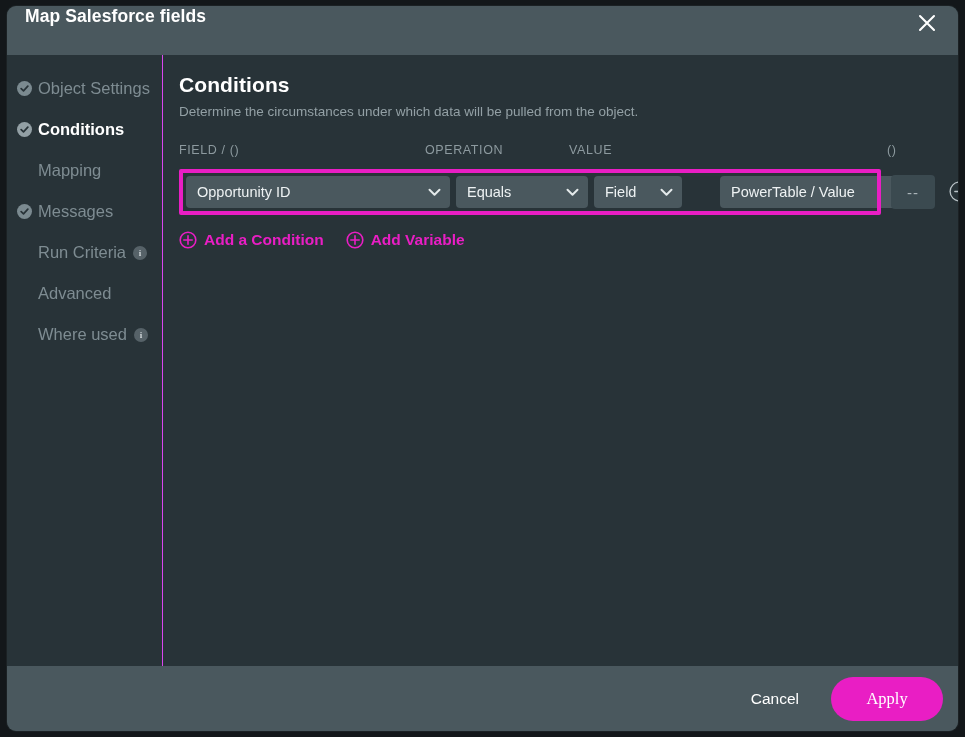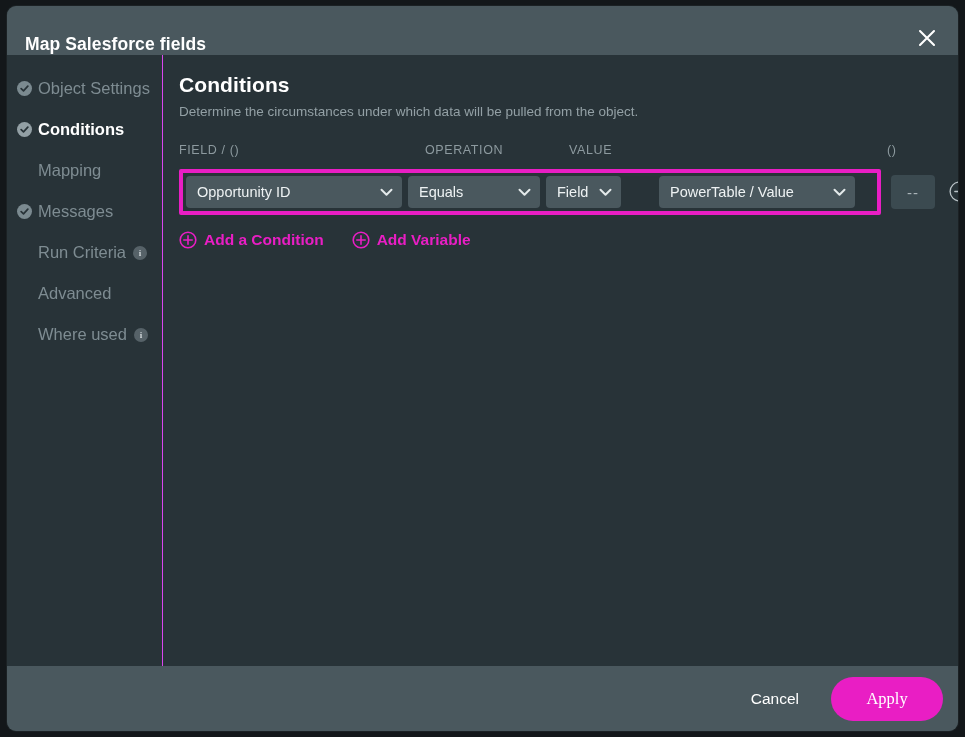--- a/index.html
+++ b/index.html
@@ -28,21 +28,21 @@
     flex-direction: column;
     box-shadow: 0 0 0 1px #1b2124;
   }
 
   
   .titlebar {
     height: 49px;
     flex: 0 0 49px;
     background: #4a585e;
     display: flex;
-    align-items: flex-end;
+    align-items: flex-start;
     justify-content: space-between;
     padding: 0 14px 0 18px;
     box-sizing: border-box;
   }
   .titlebar-title {
     color: #ffffff;
     font-size: 17.5px;
     font-weight: bold;
     letter-spacing: 0.1px;
   }
@@ -193,23 +193,23 @@
     font-size: 14.5px;
     font-family: "Liberation Sans", sans-serif;
     display: flex;
     align-items: center;
     justify-content: space-between;
     padding: 0 9px 0 11px;
     box-sizing: border-box;
     cursor: pointer;
     white-space: nowrap;
   }
-  .sel-field     { width: 216px; }
+  .sel-field     { width: 264px; }
   .sel-operation { width: 132px; }
-  .sel-valtype   { width: 75px; }
+  .sel-valtype   { width: 88px; }
   .sel-value     { width: 196px; margin-left: 32px; }
   .sel .caret {
     margin-left: 10px;
     flex: 0 0 auto;
     display: flex;
     align-items: center;
   }
   .sel .caret svg { display: block; }
 
   .dash-btn {
@@ -235,21 +235,21 @@
     width: 23px;
     height: 23px;
     cursor: pointer;
   }
   .remove-btn svg { display: block; }
 
   
   .add-links {
     display: flex;
     align-items: flex-end;
-    gap: 28px;
+    gap: 22px;
     margin-top: 16px;
   }
   .add-link {
     display: flex;
     align-items: center;
     gap: 7px;
     color: #e91ec4;
     font-size: 15.5px;
     font-weight: bold;
     cursor: pointer;

